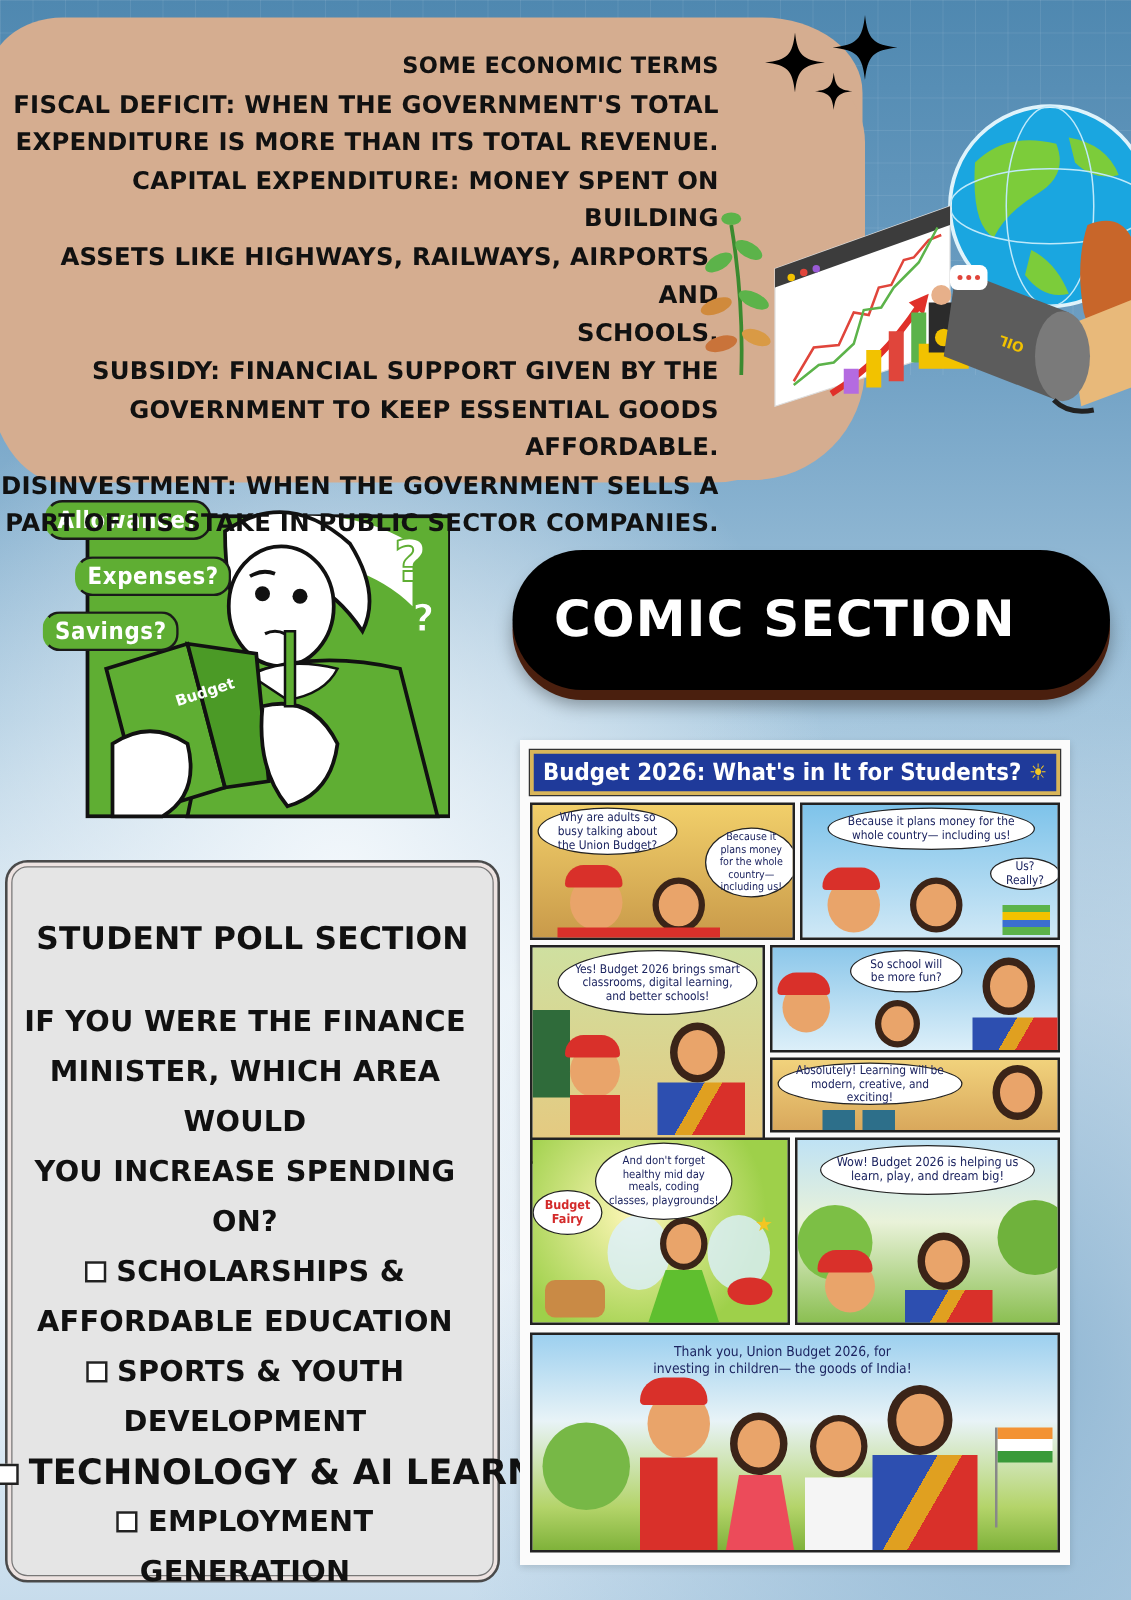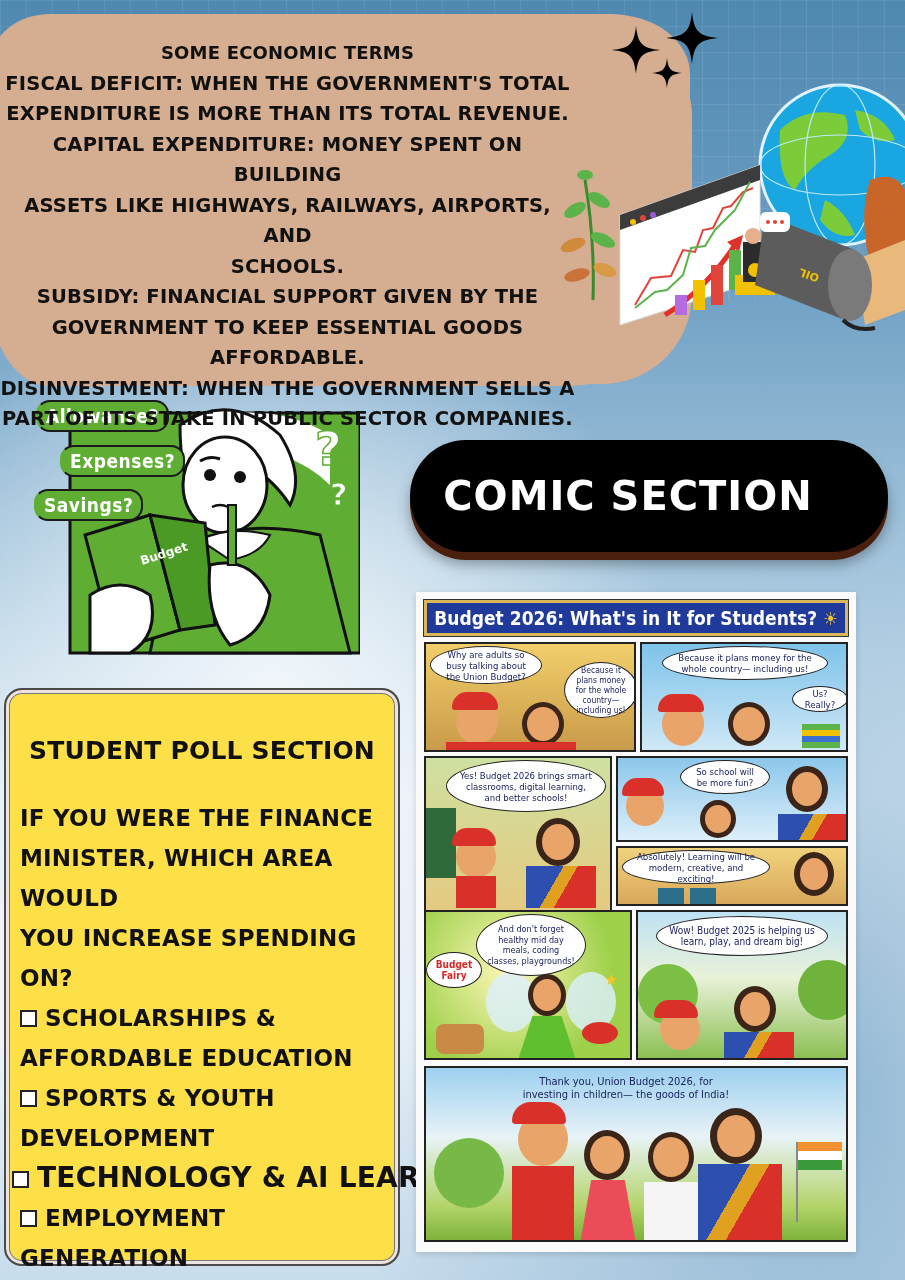--- a/index.html
+++ b/index.html
@@ -32,21 +32,21 @@
     background: #d5ad90;
     border-radius: 60px 80px 120px 60px / 50px 60px 140px 90px;
   }
   .terms-blob::after {
     content: ""; position: absolute; right: -2px; top: 40px;
     width: 120px; height: 330px; background: #d5ad90;
     border-radius: 0 60px 90px 0;
   }
   .terms-text {
     position: absolute; left: 0; top: 38px; width: 575px;
-    text-align: center; color: #111;
+    text-align: right; color: #111;
     font-size: 19.5px; line-height: 30.5px;
     z-index: 2;
   }
   .terms-text .t-title { font-size: 18px; }
 
   
   .sparkle { position: absolute; color: #000; z-index: 3; line-height: 1; }
 
   
   .econ-illus { position: absolute; left: 555px; top: 70px; width: 350px; height: 280px; z-index: 3; }
@@ -69,32 +69,32 @@
     display: flex; align-items: center; justify-content: center;
   }
   .comic-pill span {
     color: #fff; font-size: 40px; letter-spacing: 1px;
     margin-left: -42px;
   }
 
   
   .poll-card {
     position: absolute; left: 4px; top: 688px; width: 396px; height: 578px;
-    background: #fde047;
+    background: #e5e5e5;
     border: 2px solid #4a4a4a;
     border-radius: 18px;
     box-shadow: inset 0 0 0 3px #ede3e1, inset 0 0 0 4px #777;
   }
   .poll-title {
     position: absolute; left: 0; top: 46px; width: 100%;
     text-align: center; font-size: 25px; color: #111;
   }
   .poll-body {
-    position: absolute; left: 14px; top: 108px; width: 380px;
-    text-align: left; color: #111; font-size: 23px; line-height: 40px;
+    position: absolute; left: 0; top: 108px; width: 380px;
+    text-align: center; color: #111; font-size: 23px; line-height: 40px;
   }
   .poll-option { display: block; }
   .checkbox {
     display: inline-block; width: 17px; height: 17px; border: 2px solid #222;
     background: #fff; vertical-align: -1px; margin-right: 8px;
   }
 
   
   .comic-frame {
     position: absolute; left: 416px; top: 592px; width: 440px; height: 660px;
@@ -326,21 +326,21 @@
     <div class="speech" style="left:0px;top:40px;width:56px;height:36px;color:#d32a2a;font-weight:bold;font-size:10px">Budget Fairy</div>
     <div style="position:absolute;left:60px;top:60px;width:50px;height:60px;border-radius:50%;background:rgba(220,240,255,0.8)"></div>
     <div style="position:absolute;left:140px;top:60px;width:50px;height:60px;border-radius:50%;background:rgba(220,240,255,0.8)"></div>
     <div class="kid" style="left:102px;top:62px;width:38px;height:42px;background:#e9a46a;border:5px solid #3b2418"></div>
     <div style="position:absolute;left:92px;top:104px;width:58px;height:44px;background:#5fbf2f;clip-path:polygon(25% 0,75% 0,100% 100%,0 100%)"></div>
     <div style="position:absolute;left:10px;top:112px;width:48px;height:30px;border-radius:8px;background:#c98a45"></div>
     <div style="position:absolute;left:156px;top:110px;width:36px;height:22px;border-radius:50%;background:#d9302a"></div>
     <div style="position:absolute;left:178px;top:58px;color:#f3c623;font-size:16px">★</div>
   </div>
   <div class="panel" style="left:220px;top:318px;width:212px;height:150px;background:linear-gradient(180deg,#bfe2f4 0%,#e9f2d9 45%,#8bbf52 100%)">
-    <div class="speech" style="left:18px;top:4px;width:172px;height:40px;font-size:10px">Wow! Budget 2025 is helping us learn, play, and dream big!</div>
+    <div class="speech" style="left:18px;top:4px;width:172px;height:40px;font-size:10px">Wow! Budget 2026 is helping us learn, play, and dream big!</div>
     <div style="position:absolute;left:0;top:52px;width:60px;height:60px;border-radius:50%;background:#7cbf45"></div>
     <div style="position:absolute;left:160px;top:48px;width:60px;height:60px;border-radius:50%;background:#6fb23c"></div>
     <div class="kid" style="left:22px;top:96px;width:40px;height:42px;background:#e9a46a"></div>
     <div class="kid" style="left:16px;top:88px;width:44px;height:18px;background:#d9302a;border-radius:20px 20px 4px 4px"></div>
     <div class="kid" style="left:96px;top:74px;width:42px;height:46px;background:#e9a46a;border:6px solid #3b2418"></div>
     <div style="position:absolute;left:86px;top:120px;width:70px;height:30px;background:linear-gradient(120deg,#2d4fb0 40%,#e0a020 40% 55%,#d9302a 55%)"></div>
   </div>
 
   <div class="panel" style="left:8px;top:474px;width:424px;height:176px;background:linear-gradient(180deg,#9dd0ef 0%,#e8f3f7 40%,#b4d46a 80%,#7fb23a 100%)">
     <div class="speech" style="left:80px;top:0px;width:240px;height:40px;border:none;background:transparent;font-size:11px;line-height:13px">Thank you, Union Budget 2026, for investing in children— the goods of India!</div>

